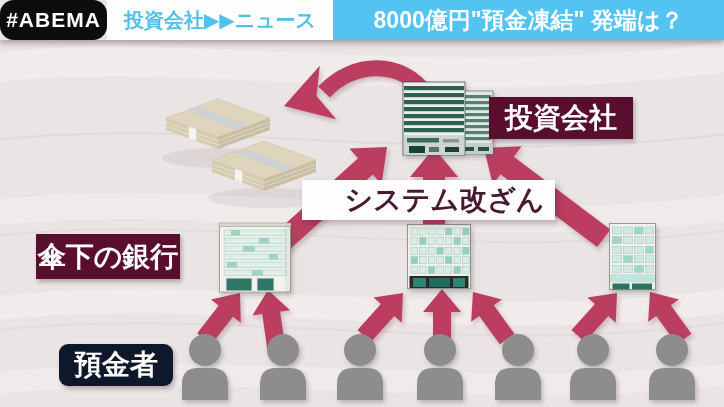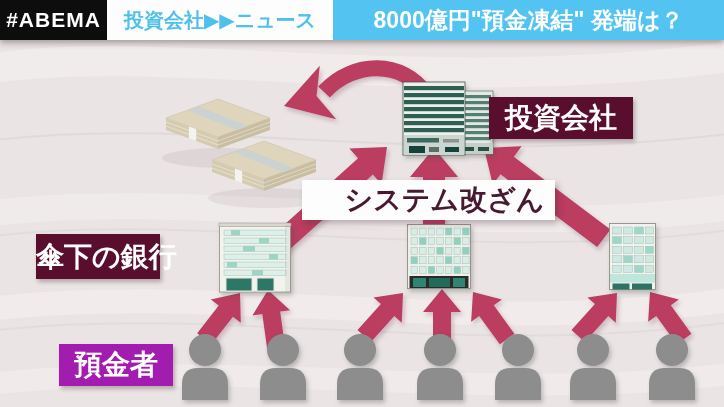--- a/index.html
+++ b/index.html
@@ -9,46 +9,46 @@
     background:#eae4e4;
   }
   
   #header{
     position:absolute;top:0;left:0;width:724px;height:40px;
     display:flex;z-index:30;box-shadow:0 3px 6px rgba(40,20,30,.35);
   }
   .h-logo{
     width:107px;background:#0d0d0d;color:#fff;
     display:flex;align-items:center;justify-content:center;
-    font-weight:bold;font-size:21px;letter-spacing:1px;
+    font-weight:bold;font-size:21px;letter-spacing:1px;border-radius:14px;
   }
   .h-program{
     width:226px;background:#fdfdfd;color:#4ec0ea;
     display:flex;align-items:center;justify-content:center;
     font-weight:bold;font-size:20px;letter-spacing:0px;
   }
   .h-headline{
     flex:1;background:#53c3f1;color:#fff;
     display:flex;align-items:center;justify-content:center;
     font-weight:bold;font-size:23px;letter-spacing:0px;
   }
   
   #stage{position:absolute;inset:0;}
   #stage svg{position:absolute;top:0;left:0;}
   
   .lbl{
     position:absolute;box-sizing:border-box;font-weight:bold;text-align:center;
     z-index:20;white-space:nowrap;
   }
   .lbl-maroon{background:#5a0e2d;color:#fff;box-shadow:2px 3px 4px rgba(60,25,40,.3);}
-  .lbl-crimson{background:#a21caf;color:#fff;box-shadow:2px 3px 4px rgba(60,25,40,.3);}
+  .lbl-crimson{background:#0f172a;color:#fff;box-shadow:2px 3px 4px rgba(60,25,40,.3);border-radius:9px;}
   .lbl-white{background:#fdfdfd;color:#471a32;box-shadow:3px 4px 6px rgba(70,35,55,.3);padding-left:32px;}
   #lbl-investment{left:489px;top:97px;width:144px;height:42px;line-height:42px;font-size:28px;}
   #lbl-tampering{left:302px;top:180px;width:253px;height:40px;line-height:40px;font-size:28px;}
-  #lbl-banks{left:36px;top:234px;width:124px;height:45px;line-height:45px;font-size:28px;}
+  #lbl-banks{left:36px;top:234px;width:144px;height:45px;line-height:45px;font-size:28px;}
   #lbl-depositors{left:59px;top:344px;width:114px;height:42px;line-height:42px;font-size:28px;}
 </style>
 </head>
 <body>
 
 <div id="frame">
 
   <div id="header">
     <div class="h-logo">
       <span>#ABEMA</span>

